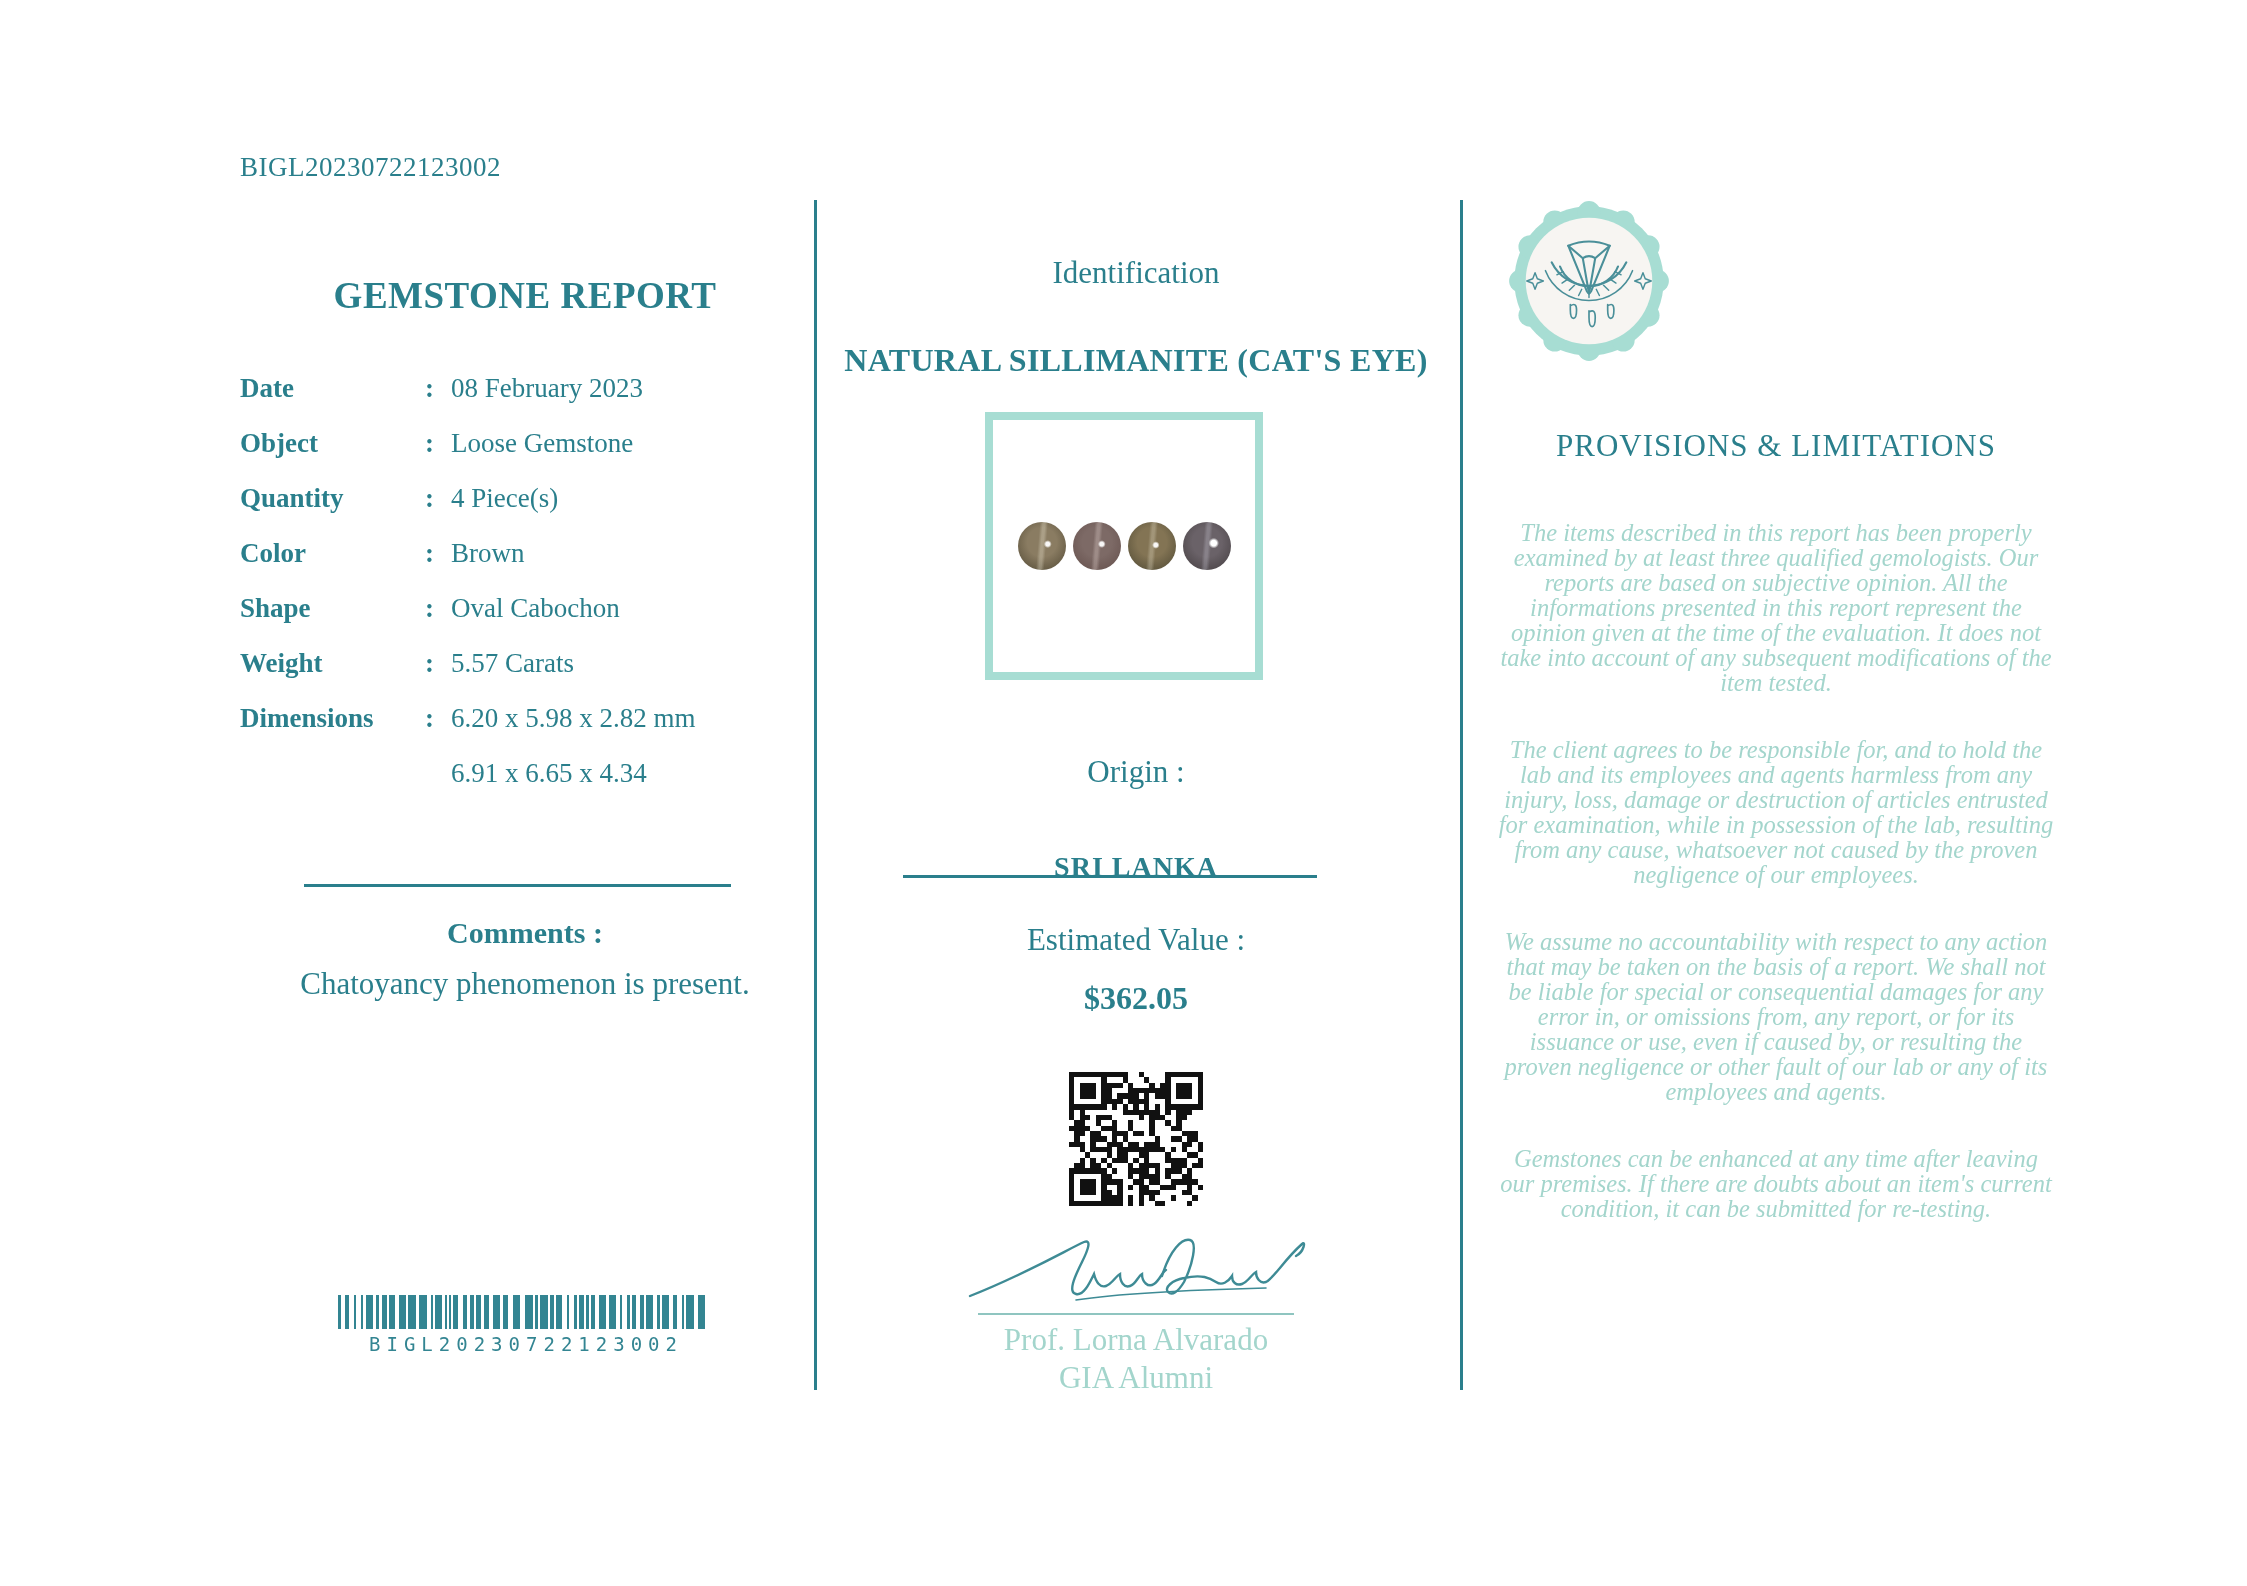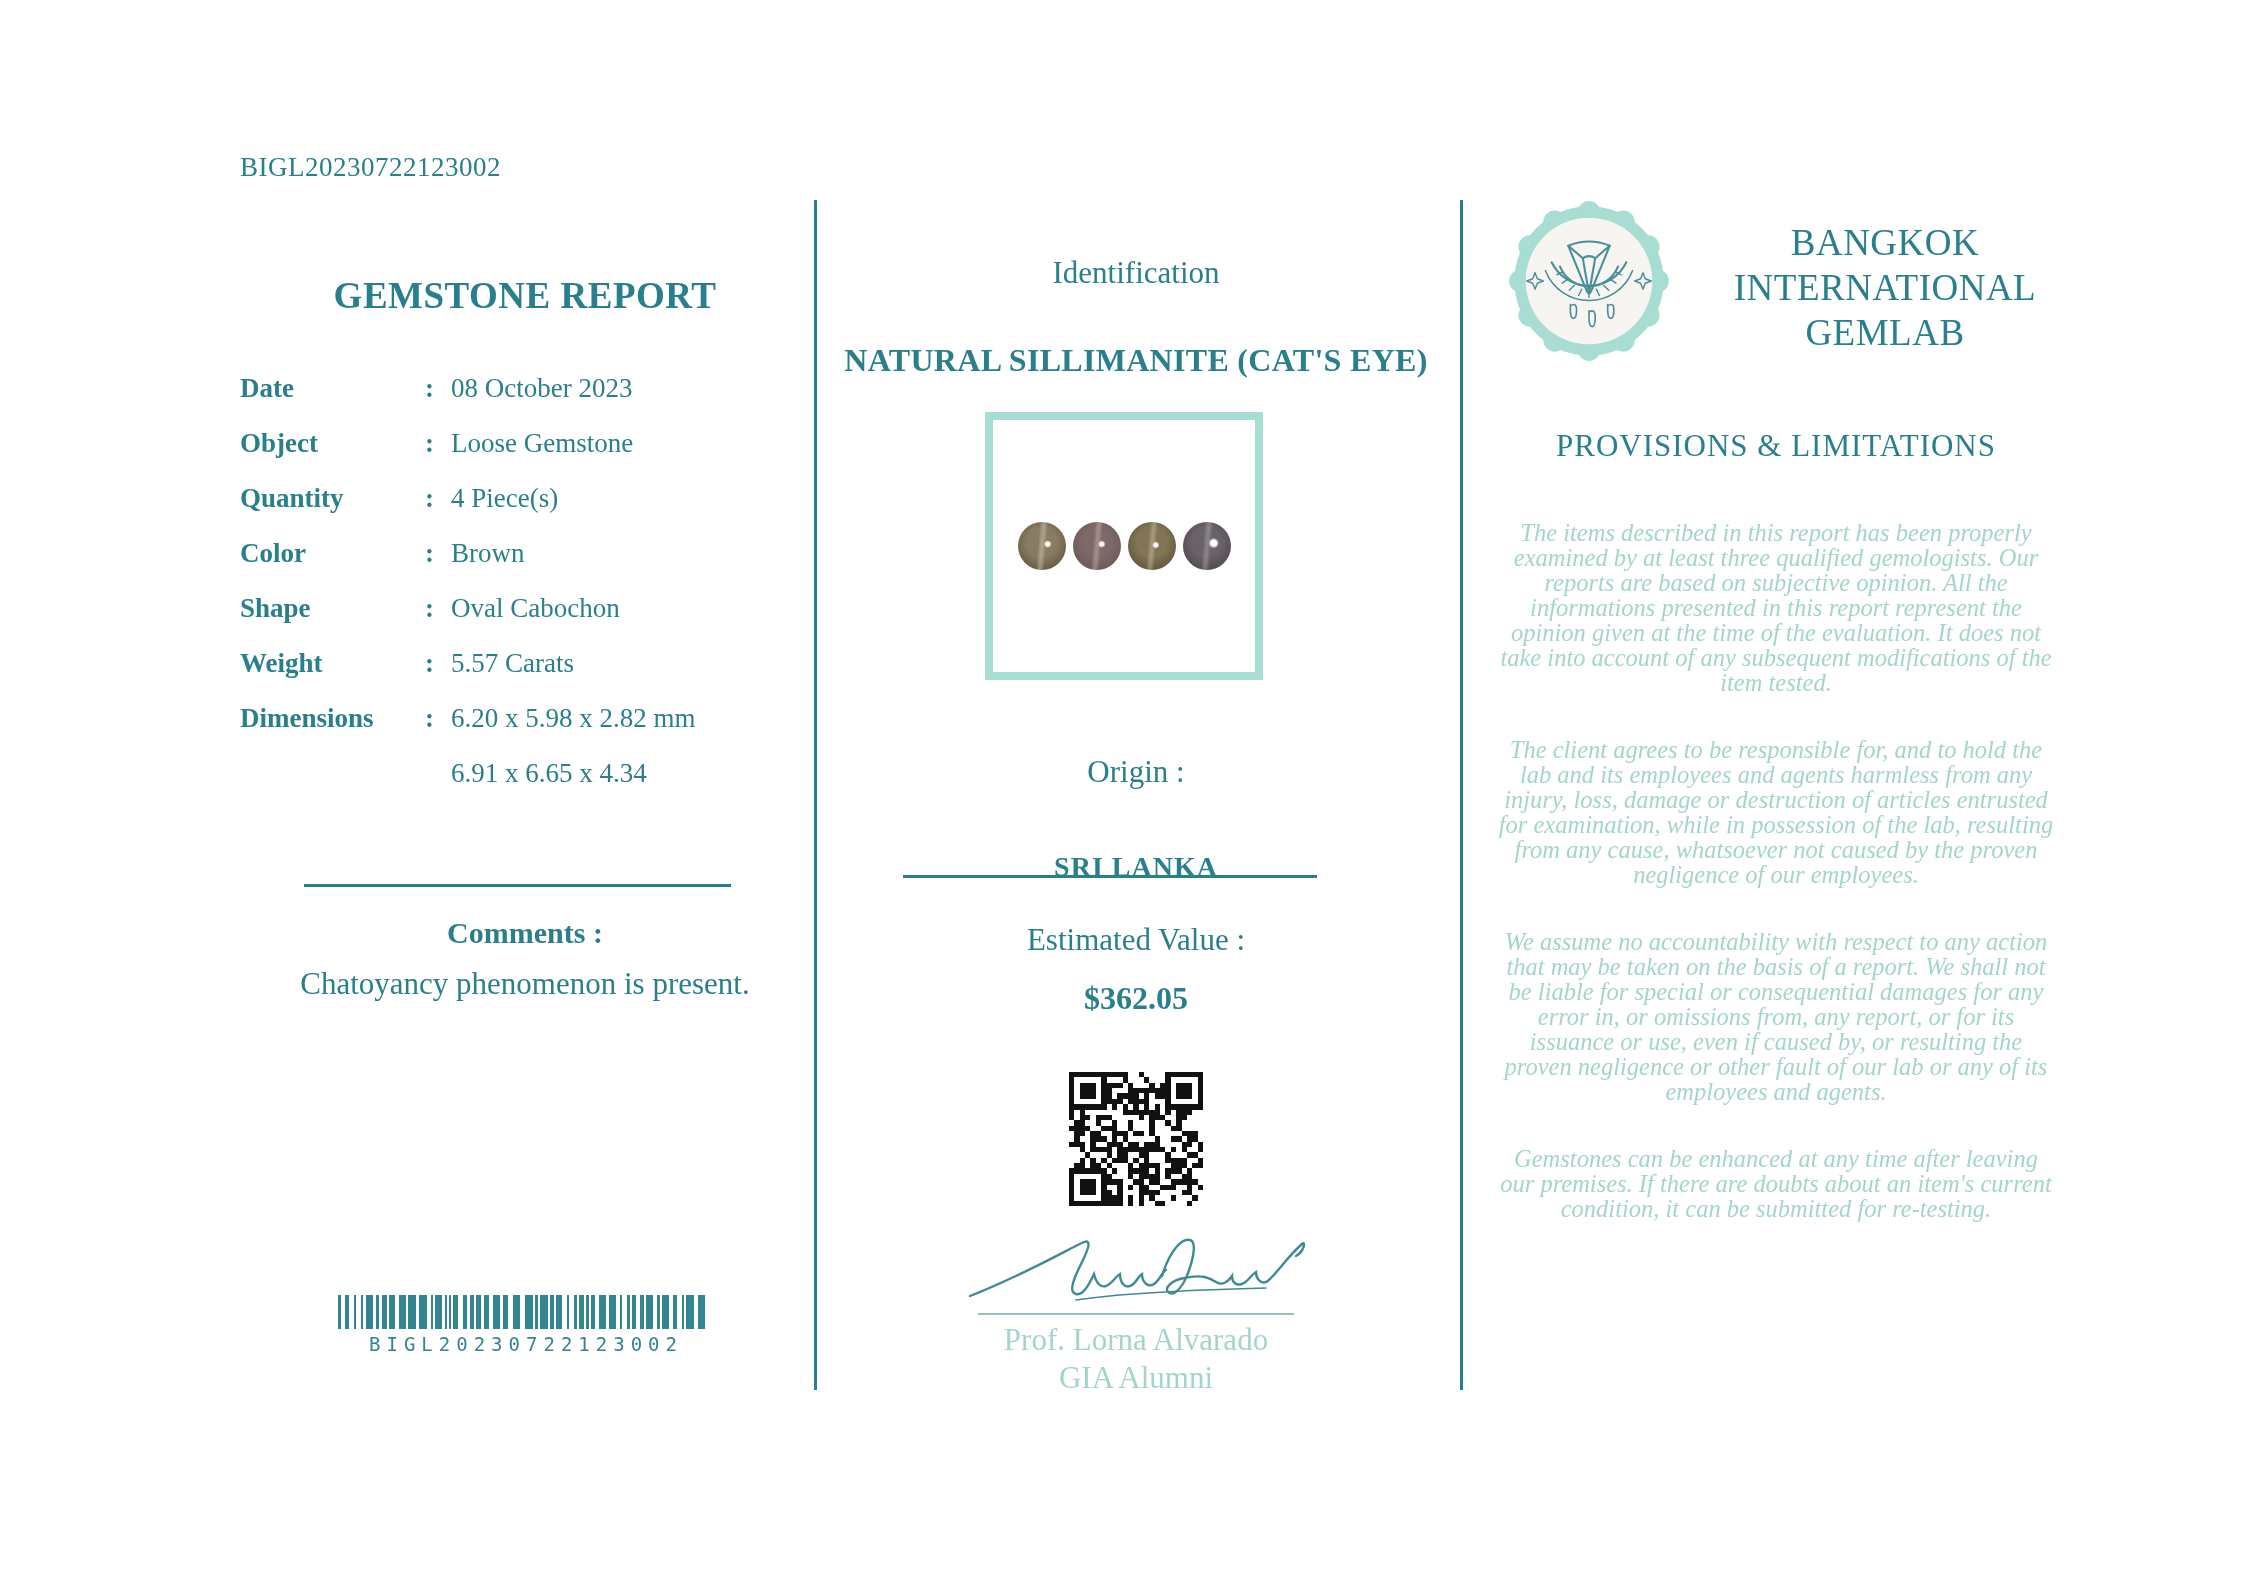--- a/index.html
+++ b/index.html
@@ -74,21 +74,21 @@
 <div class="page">
 
   <div class="abs report-number">BIGL20230722123002</div>
 
   <h1 class="abs ctr report-title">GEMSTONE REPORT</h1>
 
   <div class="abs fields">
     <div class="frow">
       <span class="lbl">Date</span>
       <span class="colon">:</span>
-      <span class="val">08 October 2023</span>
+      <span class="val">08 February 2023</span>
     </div>
     <div class="frow">
       <span class="lbl">Object</span>
       <span class="colon">:</span>
       <span class="val">Loose Gemstone</span>
     </div>
     <div class="frow">
       <span class="lbl">Quantity</span>
       <span class="colon">:</span>
       <span class="val">4 Piece(s)</span>
@@ -583,25 +583,20 @@
         </g>
         <path d="M62,104 q6,-4 6,4 q0,8 -3,8 q-3,0 -3,-8 q0,-8 0,-4z" stroke-width="1.6"></path>
         <path d="M80,110 q6,-4 6,5 q0,9 -3,9 q-3,0 -3,-9 q0,-9 0,-5z" stroke-width="1.6"></path>
         <path d="M98,104 q6,-4 6,4 q0,8 -3,8 q-3,0 -3,-8 q0,-8 0,-4z" stroke-width="1.6"></path>
         <path d="M28,72 l2.2,5.8 L36,80 l-5.8,2.2 L28,88 l-2.2,-5.8 L20,80 l5.8,-2.2 Z" stroke-width="1.4"></path>
         <path d="M132,72 l2.2,5.8 L140,80 l-5.8,2.2 L132,88 l-2.2,-5.8 L124,80 l5.8,-2.2 Z" stroke-width="1.4"></path>
       </g>
     </svg>
   </div>
 
-  <div class="abs ctr lab-name">
-    <div>BANGKOK</div>
-    <div>INTERNATIONAL</div>
-    <div>GEMLAB</div>
-  </div>
 
   <div class="abs ctr prov-heading">PROVISIONS &amp; LIMITATIONS</div>
 
   <div class="abs provisions">
     <p>The items described in this report has been properly examined by at least three qualified gemologists. Our reports are based on subjective opinion. All the informations presented in this report represent the opinion given at the time of the evaluation. It does not take into account of any subsequent modifications of the item tested.</p>
     <p>The client agrees to be responsible for, and to hold the lab and its employees and agents harmless from any injury, loss, damage or destruction of articles entrusted for examination, while in possession of the lab, resulting from any cause, whatsoever not caused by the proven negligence of our employees.</p>
     <p>We assume no accountability with respect to any action that may be taken on the basis of a report. We shall not be liable for special or consequential damages for any error in, or omissions from, any report, or for its issuance or use, even if caused by, or resulting the proven negligence or other fault of our lab or any of its employees and agents.</p>
     <p>Gemstones can be enhanced at any time after leaving our premises. If there are doubts about an item's current condition, it can be submitted for re-testing.</p>
   </div>
 

